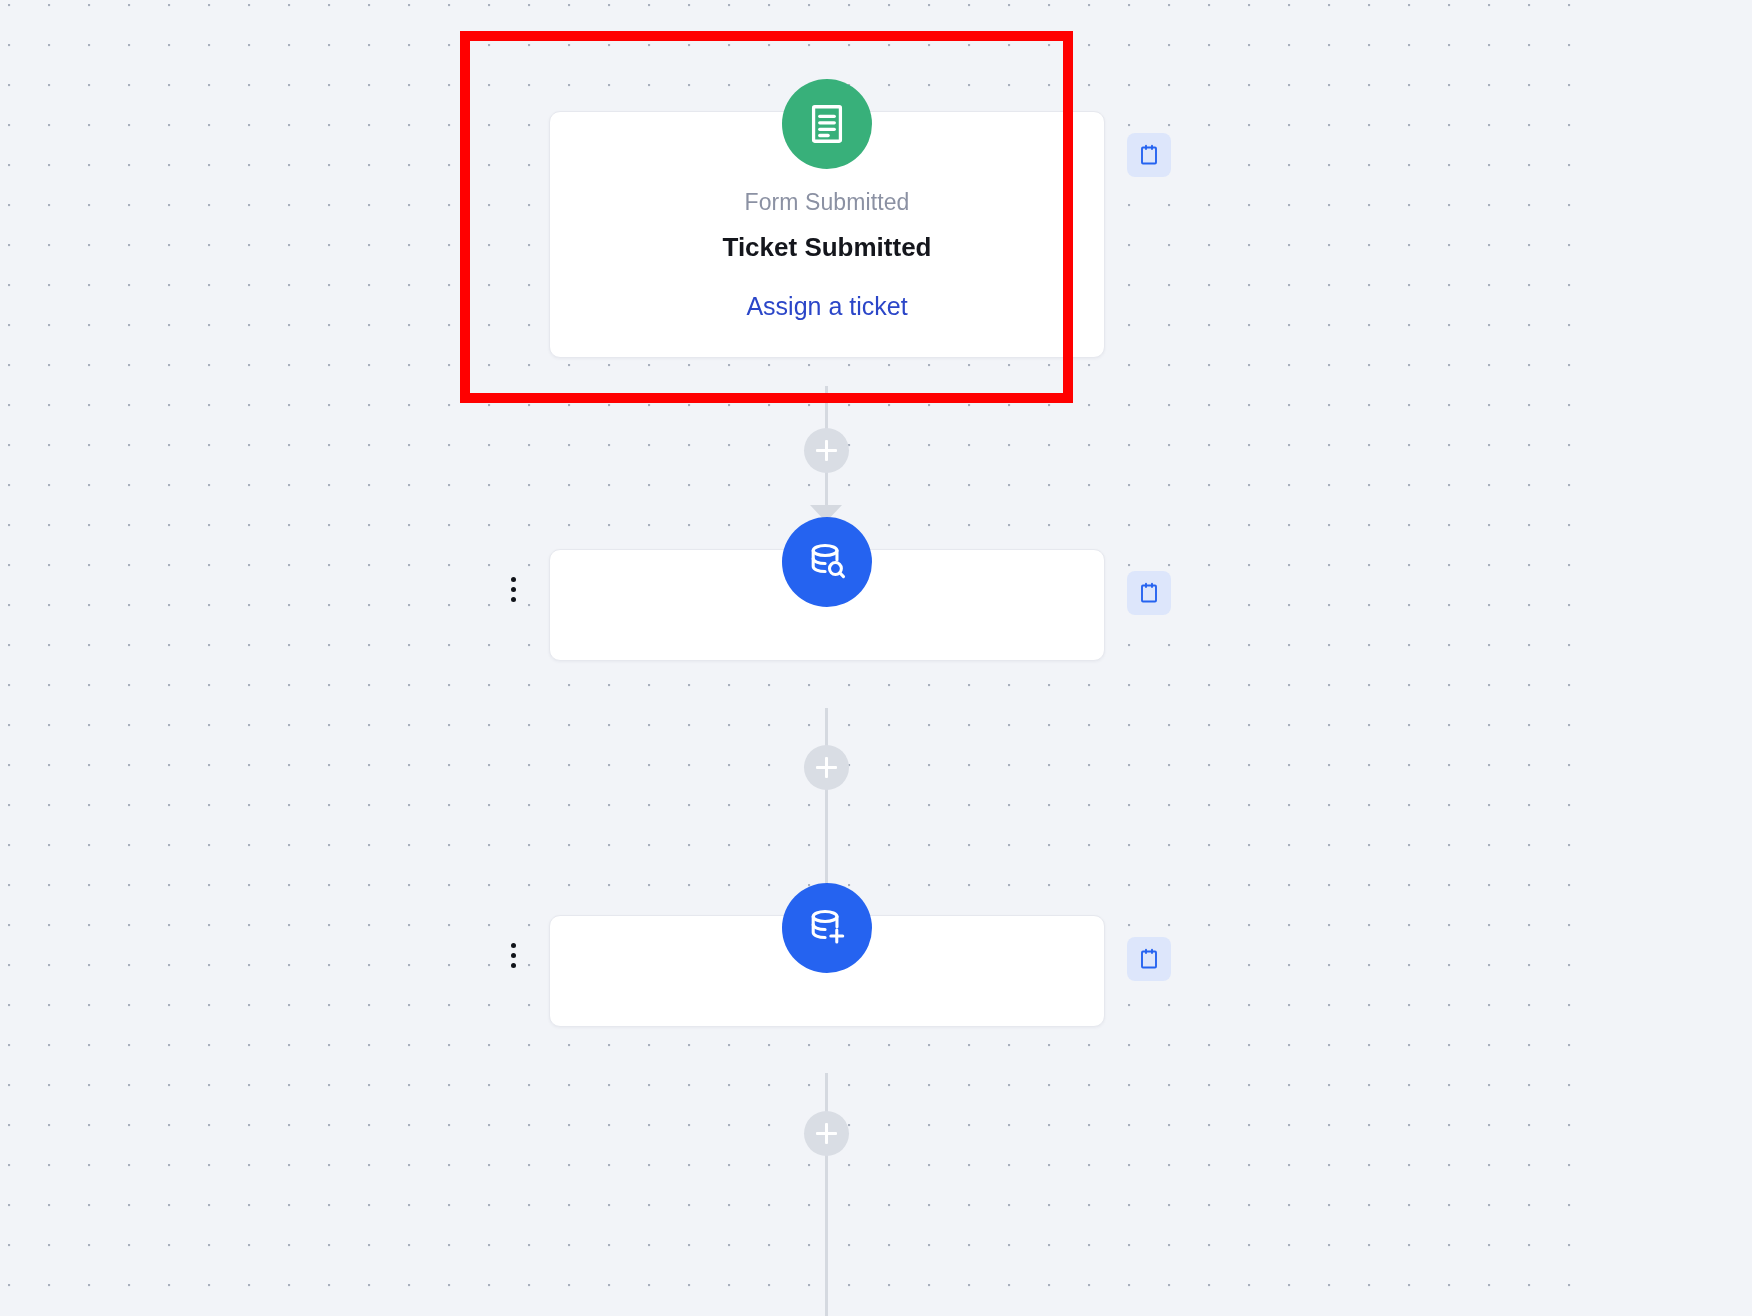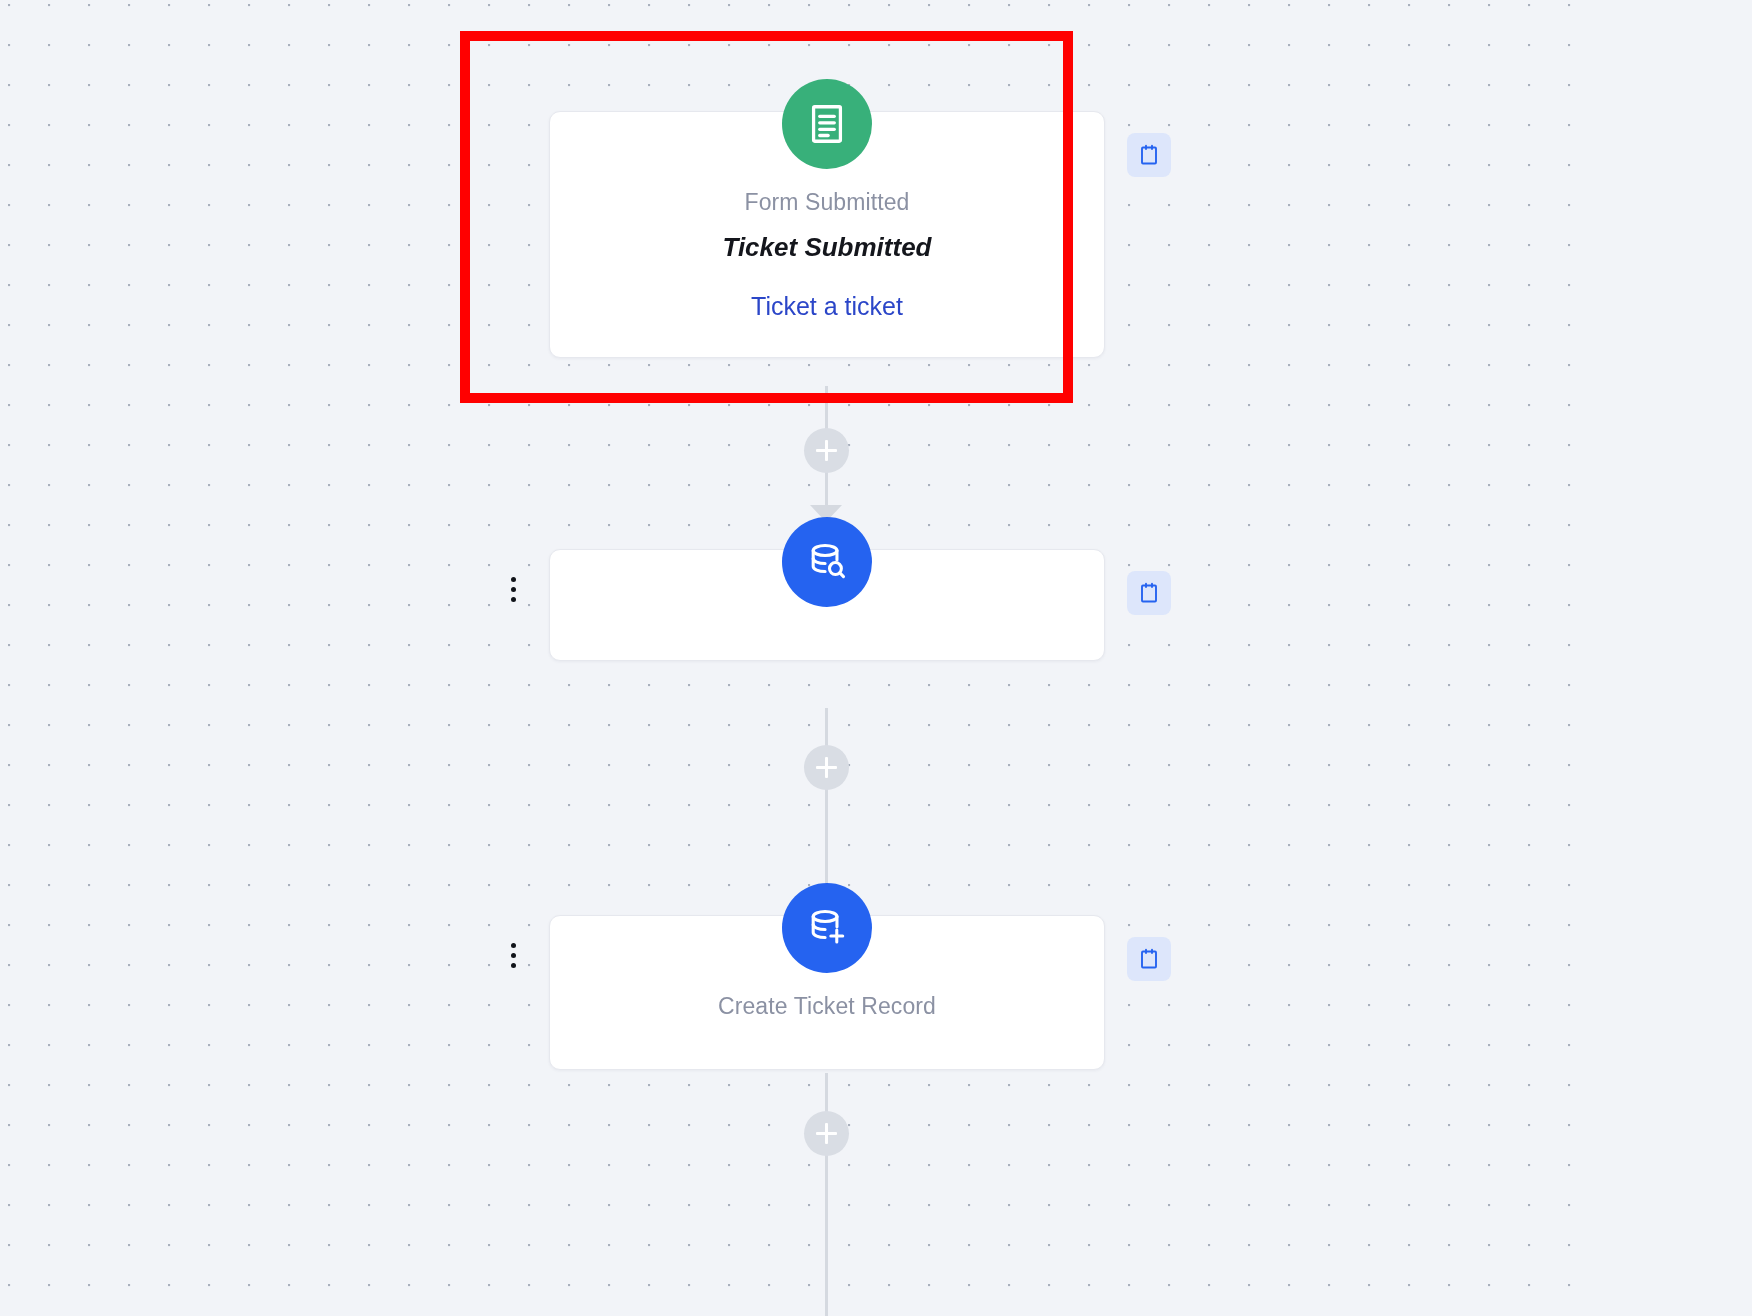--- a/index.html
+++ b/index.html
@@ -95,21 +95,20 @@
     letter-spacing: 0.1px;
     line-height: 1.25;
     margin: 0 0 14px 0;
   }
   .node-title {
     font-size: 26px;
     font-weight: bold;
     color: #14161c;
     line-height: 1.25;
     margin: 0;
-    font-style: italic;
   }
   .node-link {
     display: inline-block;
     font-size: 25px;
     color: #2b46c8;
     margin-top: 28px;
     line-height: 1.25;
     cursor: pointer;
   }
 
@@ -196,21 +195,21 @@
 
   <div class="rail" style="top:1073px; height:243px;"></div>
   <div class="plus-node" style="top:1111px;"></div>
 
   <div class="node-group" style="left:549px; top:79px;">
 
     <div class="node-card">
       <div class="node-card-inner">
         <div class="node-subtitle">Form Submitted</div>
         <div class="node-title">Ticket Submitted</div>
-        <a class="node-link">Ticket a ticket</a>
+        <a class="node-link">Assign a ticket</a>
       </div>
     </div>
 
     <div class="node-icon green">
       <svg width="46" height="46" viewBox="0 0 24 24" fill="none" stroke="#ffffff" stroke-width="1.7" stroke-linecap="round">
         <rect x="5" y="3" width="14" height="18" rx="0.6"></rect>
         <line x1="8.2" y1="8" x2="15.8" y2="8"></line>
         <line x1="8.2" y1="11.4" x2="15.8" y2="11.4"></line>
         <line x1="8.2" y1="14.8" x2="15.8" y2="14.8"></line>
         <line x1="8.2" y1="18" x2="12.6" y2="18"></line>
@@ -256,21 +255,20 @@
         <line x1="9" y1="2.6" x2="9" y2="6"></line>
         <line x1="15" y1="2.6" x2="15" y2="6"></line>
       </svg>
     </div>
   </div>
 
   <div class="node-group" style="left:549px; top:883px;">
 
     <div class="node-card">
       <div class="node-card-inner">
-        <div class="node-subtitle">Create Ticket Record</div>
       </div>
     </div>
 
     <div class="node-icon blue">
       <svg width="46" height="46" viewBox="0 0 24 24" fill="none" stroke="#ffffff" stroke-width="1.6" stroke-linecap="round">
         <ellipse cx="11" cy="6" rx="6.2" ry="2.6"></ellipse>
         <path d="M4.8 6v4.2c0 1.44 2.78 2.6 6.2 2.6"></path>
         <path d="M17.2 6v5.4"></path>
         <path d="M4.8 10.2v4.2c0 1.44 2.78 2.6 6.2 2.6"></path>
         <line x1="17.1" y1="13.1" x2="17.1" y2="19.3"></line>

